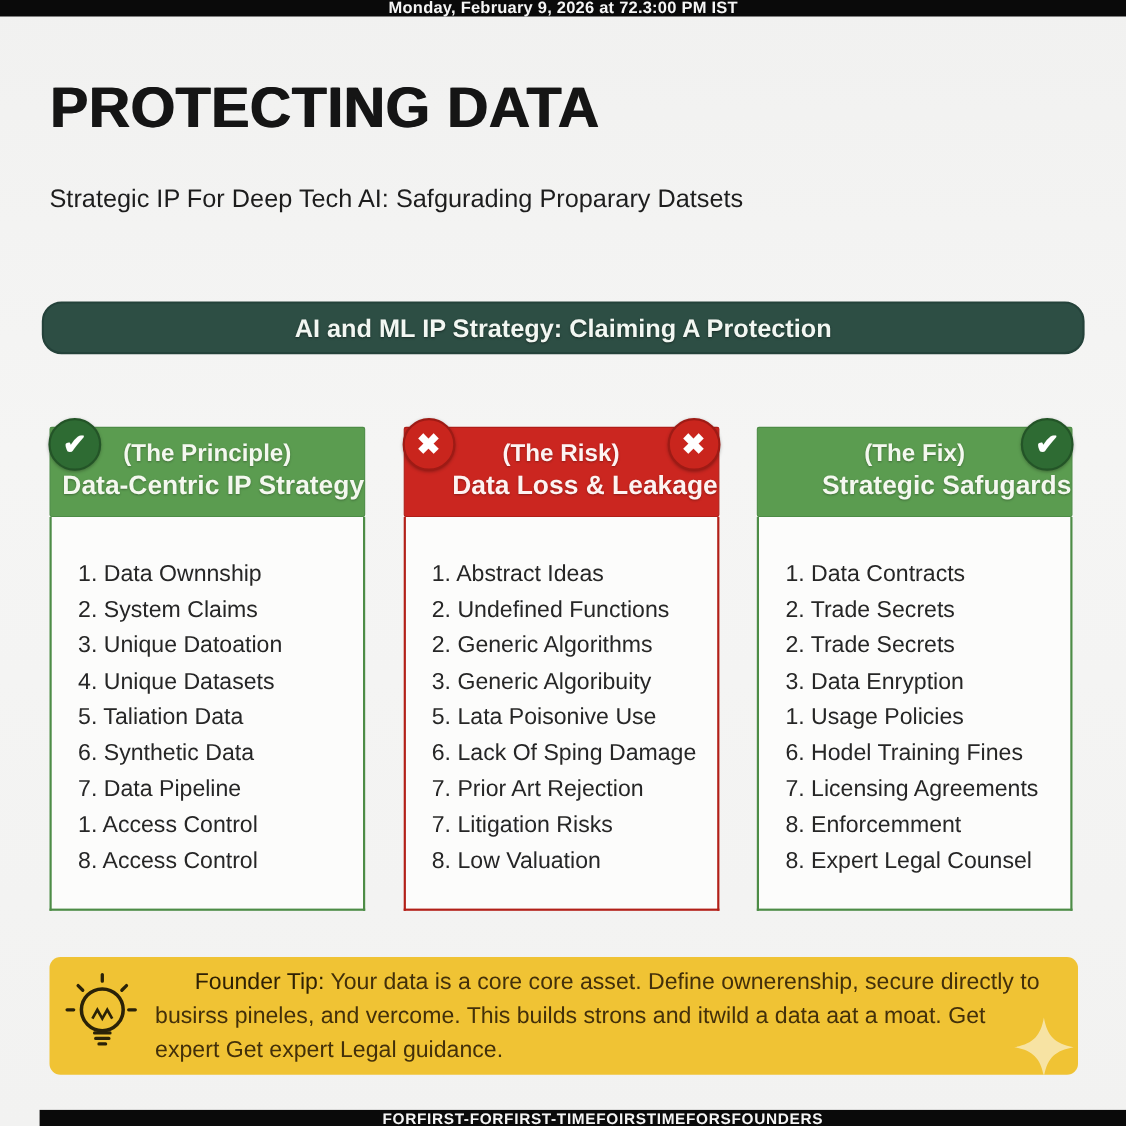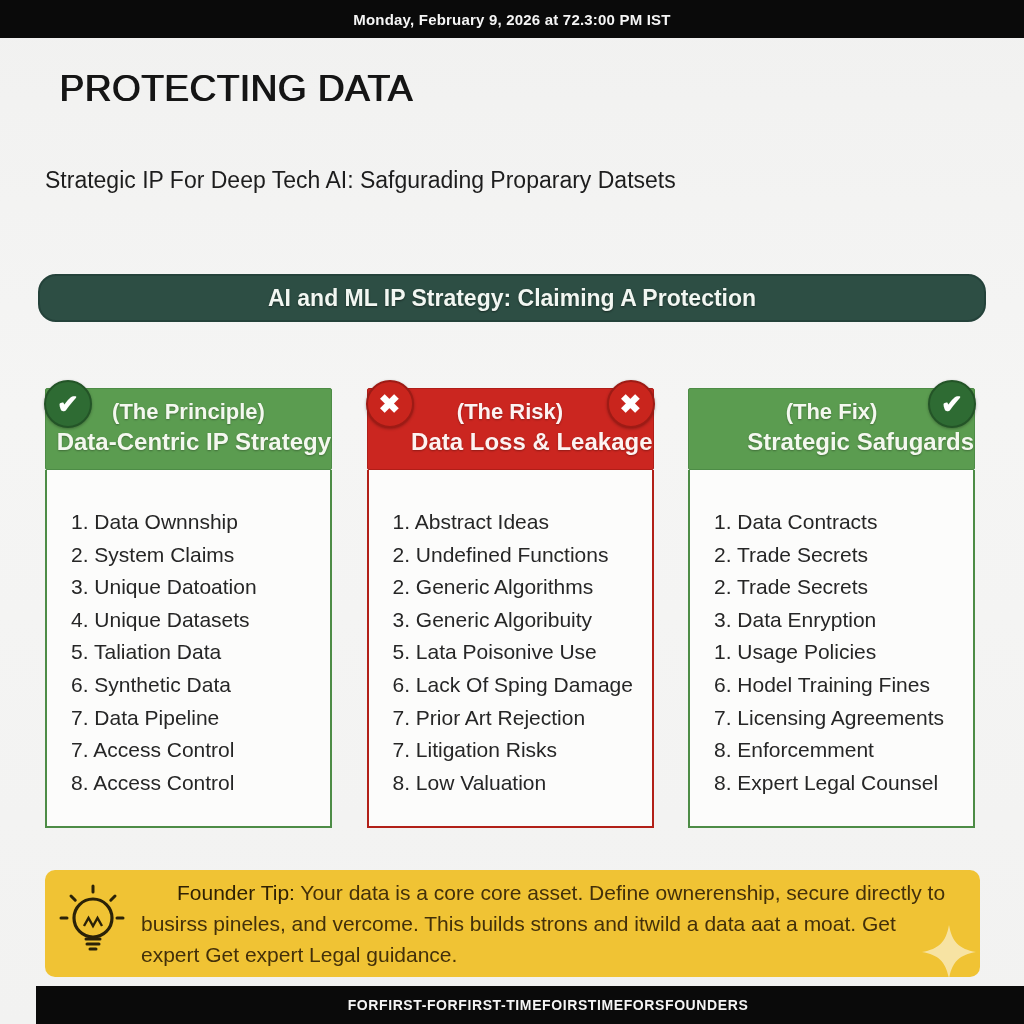--- a/index.html
+++ b/index.html
@@ -5,30 +5,30 @@
   * { margin: 0; padding: 0; box-sizing: border-box; }
   html, body { width: 1024px; height: 1024px; }
   body { font-family: "Liberation Sans", sans-serif; background: #e9e9e9; overflow: hidden; }
 
   .page {
     position: relative; width: 1024px; height: 1024px;
     background: linear-gradient(180deg, #f1f1f0 0%, #f5f5f4 40%, #f2f2f1 100%);
   }
 
   .topbar, .footerbar {
-    position: absolute; left: 0; width: 1024px; height: 38px;
+    position: absolute; left: 0; width: 1024px; height: 15px;
     background: #0a0a0a; color: #f5f5f5;
     display: flex; align-items: center; justify-content: center;
   }
   .topbar { top: 0; font-size: 15px; font-weight: 600; letter-spacing: 0.2px; }
   .footerbar { bottom: 0; font-size: 14px; font-weight: 700; letter-spacing: 0.6px; margin-left: 36px; }
 
   .page-title {
-    position: absolute; left: 59px; top: 68px;
-    font-size: 37px; font-weight: 400; color: #151515; letter-spacing: 0.5px;
+    position: absolute; left: 45px; top: 68px;
+    font-size: 52px; font-weight: 700; color: #151515; letter-spacing: 0.5px;
     text-shadow: 1.2px 0 0 #151515;
   }
   .page-subtitle {
     position: absolute; left: 45px; top: 167px;
     font-size: 23px; font-weight: 400; color: #1d1d1d;
   }
 
   .banner {
     position: absolute; left: 38px; top: 274px; width: 948px; height: 48px;
     background: #2d4e44; border: 2px solid #24423a; border-radius: 18px;
@@ -111,21 +111,21 @@
         <div class="col-title-2">Data-Centric IP Strategy</div>
       </div>
       <ul class="col-body green-border">
           <li class="list-item">1. Data Ownnship</li>
           <li class="list-item">2. System Claims</li>
           <li class="list-item">3. Unique Datoation</li>
           <li class="list-item">4. Unique Datasets</li>
           <li class="list-item">5. Taliation Data</li>
           <li class="list-item">6. Synthetic Data</li>
           <li class="list-item">7. Data Pipeline</li>
-          <li class="list-item">7. Access Control</li>
+          <li class="list-item">1. Access Control</li>
           <li class="list-item">8. Access Control</li>
         </ul>
     </section>
 
     <section class="col">
       <div class="col-header red">
         <span class="badge red-badge left">
           <span>✖</span>
         </span>
         <span class="badge red-badge right">

